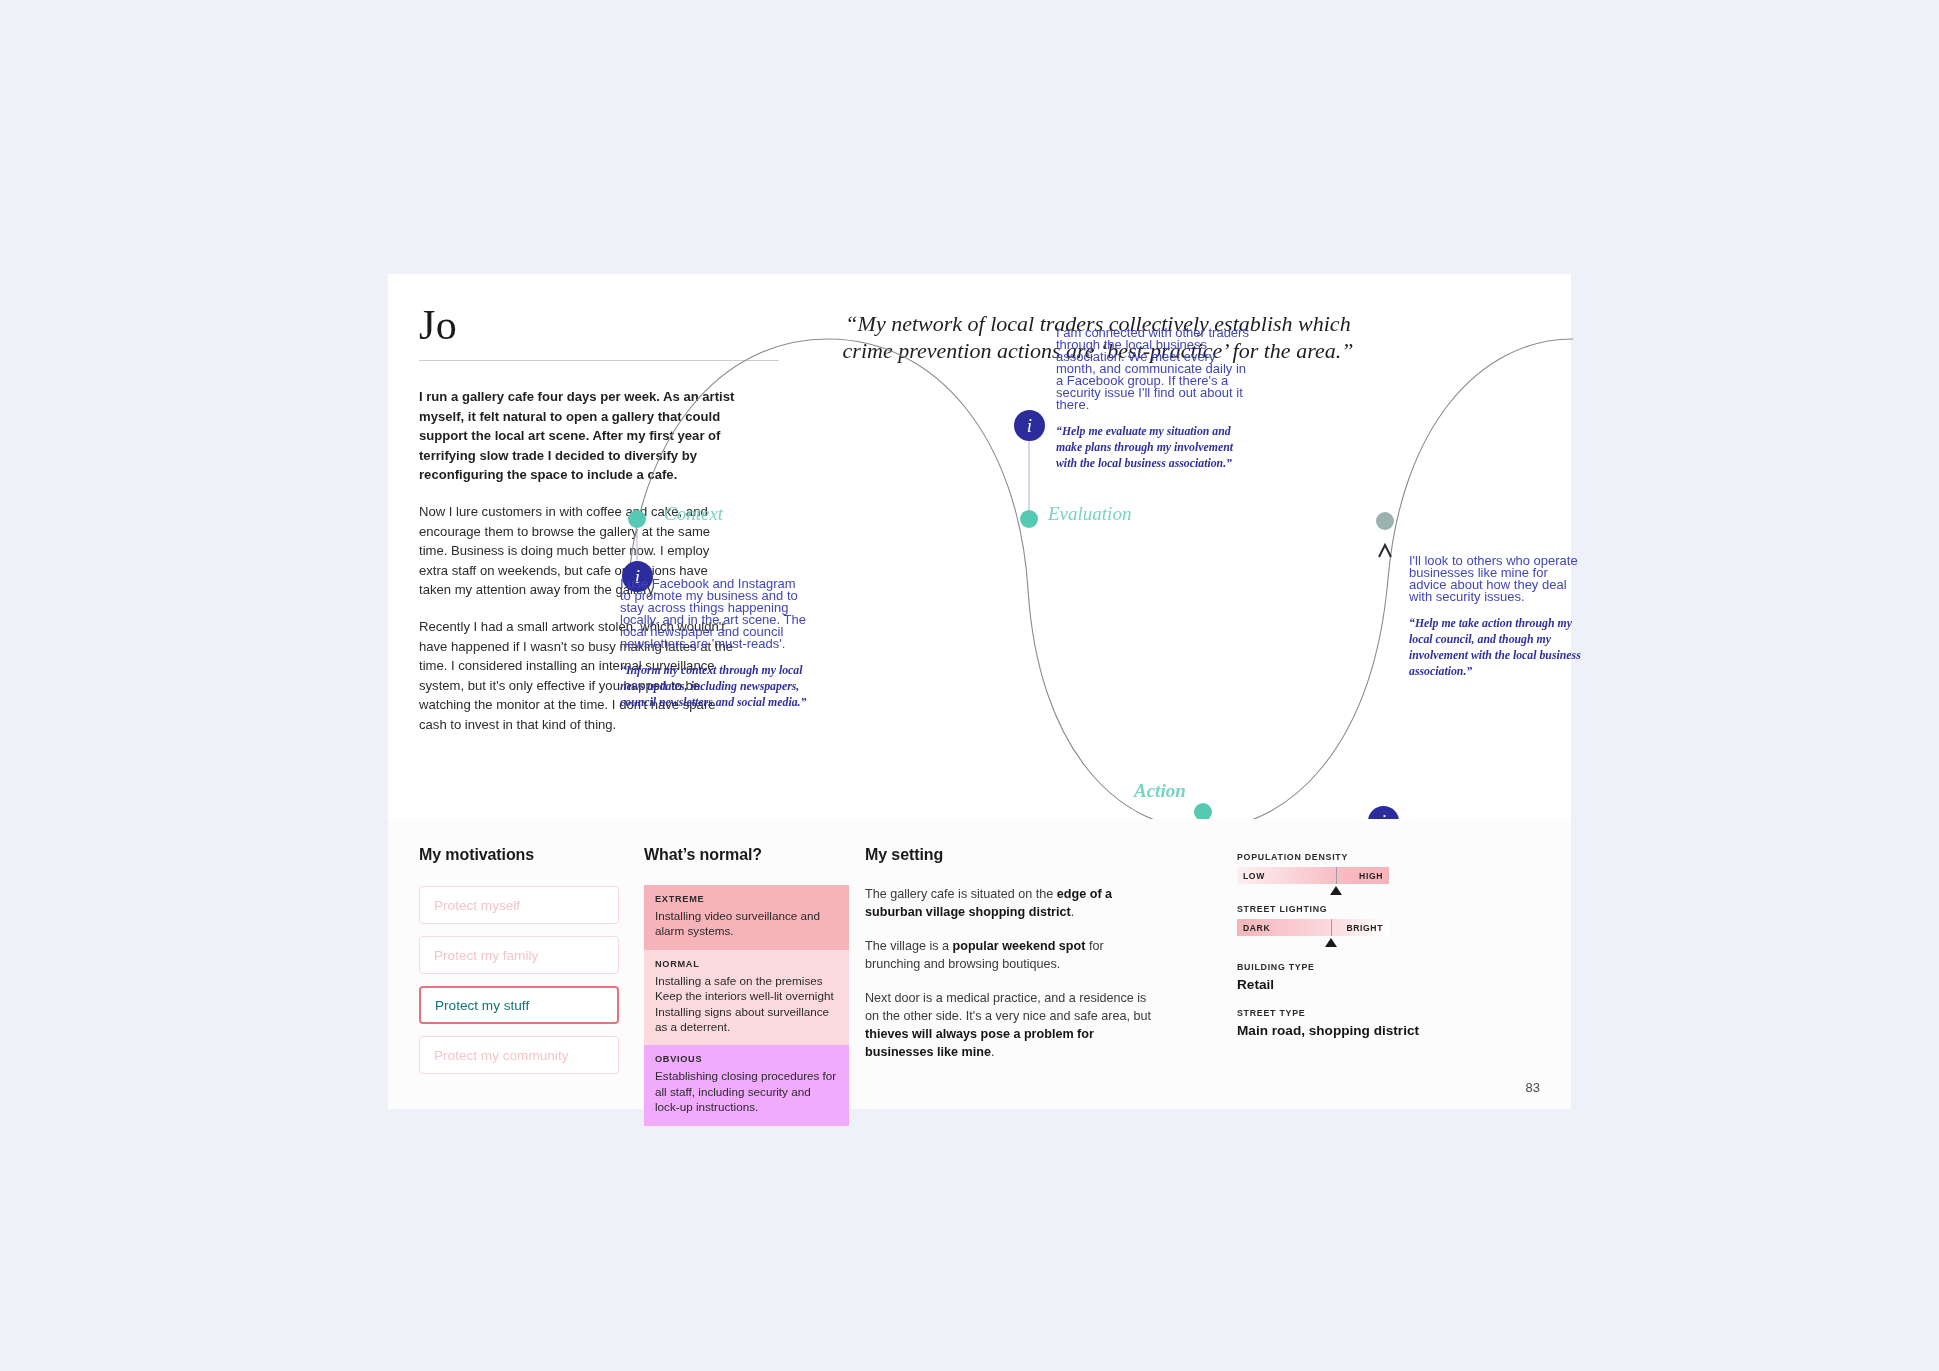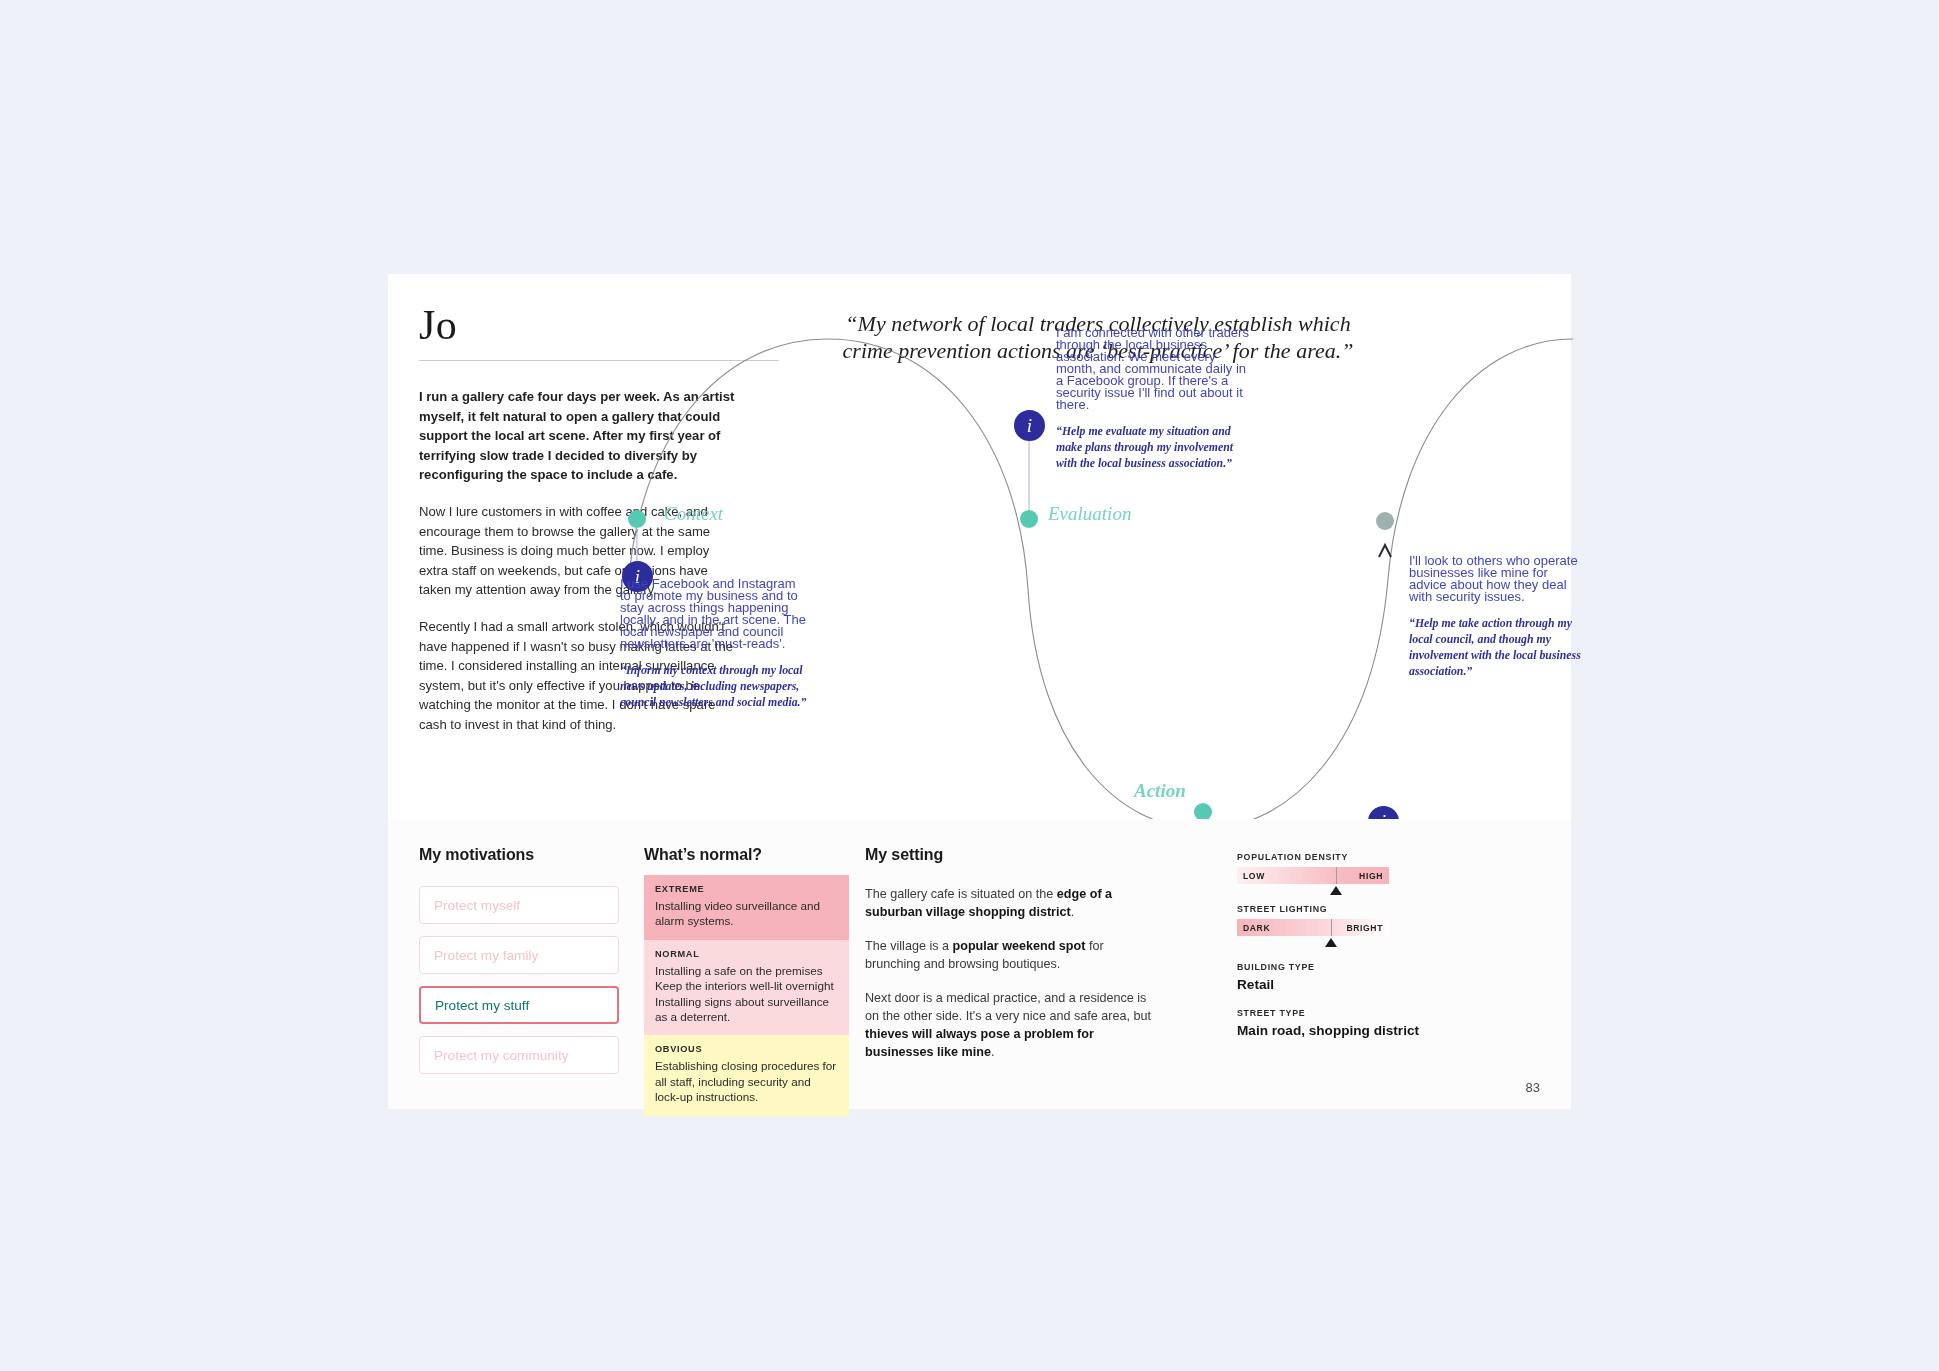--- a/index.html
+++ b/index.html
@@ -86,30 +86,30 @@
     height: 38px; border: 1px solid #f6d9dd; border-radius: 4px;
     display: flex; align-items: center; padding-left: 14px;
     font-size: 13.6px; color: #f3c5ca; margin-bottom: 12px;
     background: #ffffff;
   }
   .motiv-item.active {
     border: 2px solid #e4727f; color: #0f766e;
   }
 
   .panel-normal { position: absolute; left: 256px; top: 27px; width: 205px; }
-  .normal-stack { margin-top: 11px; border-radius: 21px; }
+  .normal-stack { margin-top: 21px; border-radius: 21px; }
   .normal-band { padding: 9px 11px 11px 11px; }
   .normal-band .tier {
     font-size: 9.2px; font-weight: bold; letter-spacing: 0.7px;
     color: #2a2a2a; text-transform: uppercase; margin-bottom: 4px;
   }
   .normal-band .body { font-size: 11.7px; line-height: 15.4px; color: #2b2b2b; white-space: pre-line; }
   .band-extreme { background: #f6b4ba; }
   .band-normal  { background: #fbdade; }
-  .band-obvious { background: #fef9c3; }
+  .band-obvious { background: #f0abfc; }
 
   .panel-setting { position: absolute; left: 477px; top: 27px; width: 290px; }
   .setting-body { margin-top: 21px; }
   .setting-body p { font-size: 12.6px; line-height: 18px; color: #3a3a3a; margin-bottom: 16px; }
   .setting-body b { color: #151515; font-weight: bold; }
 
   .panel-meta { position: absolute; left: 849px; top: 33px; width: 190px; }
   .meta-label {
     font-size: 8.8px; font-weight: bold; letter-spacing: 0.75px;
     color: #2a2a2a; text-transform: uppercase; margin-bottom: 5px;

